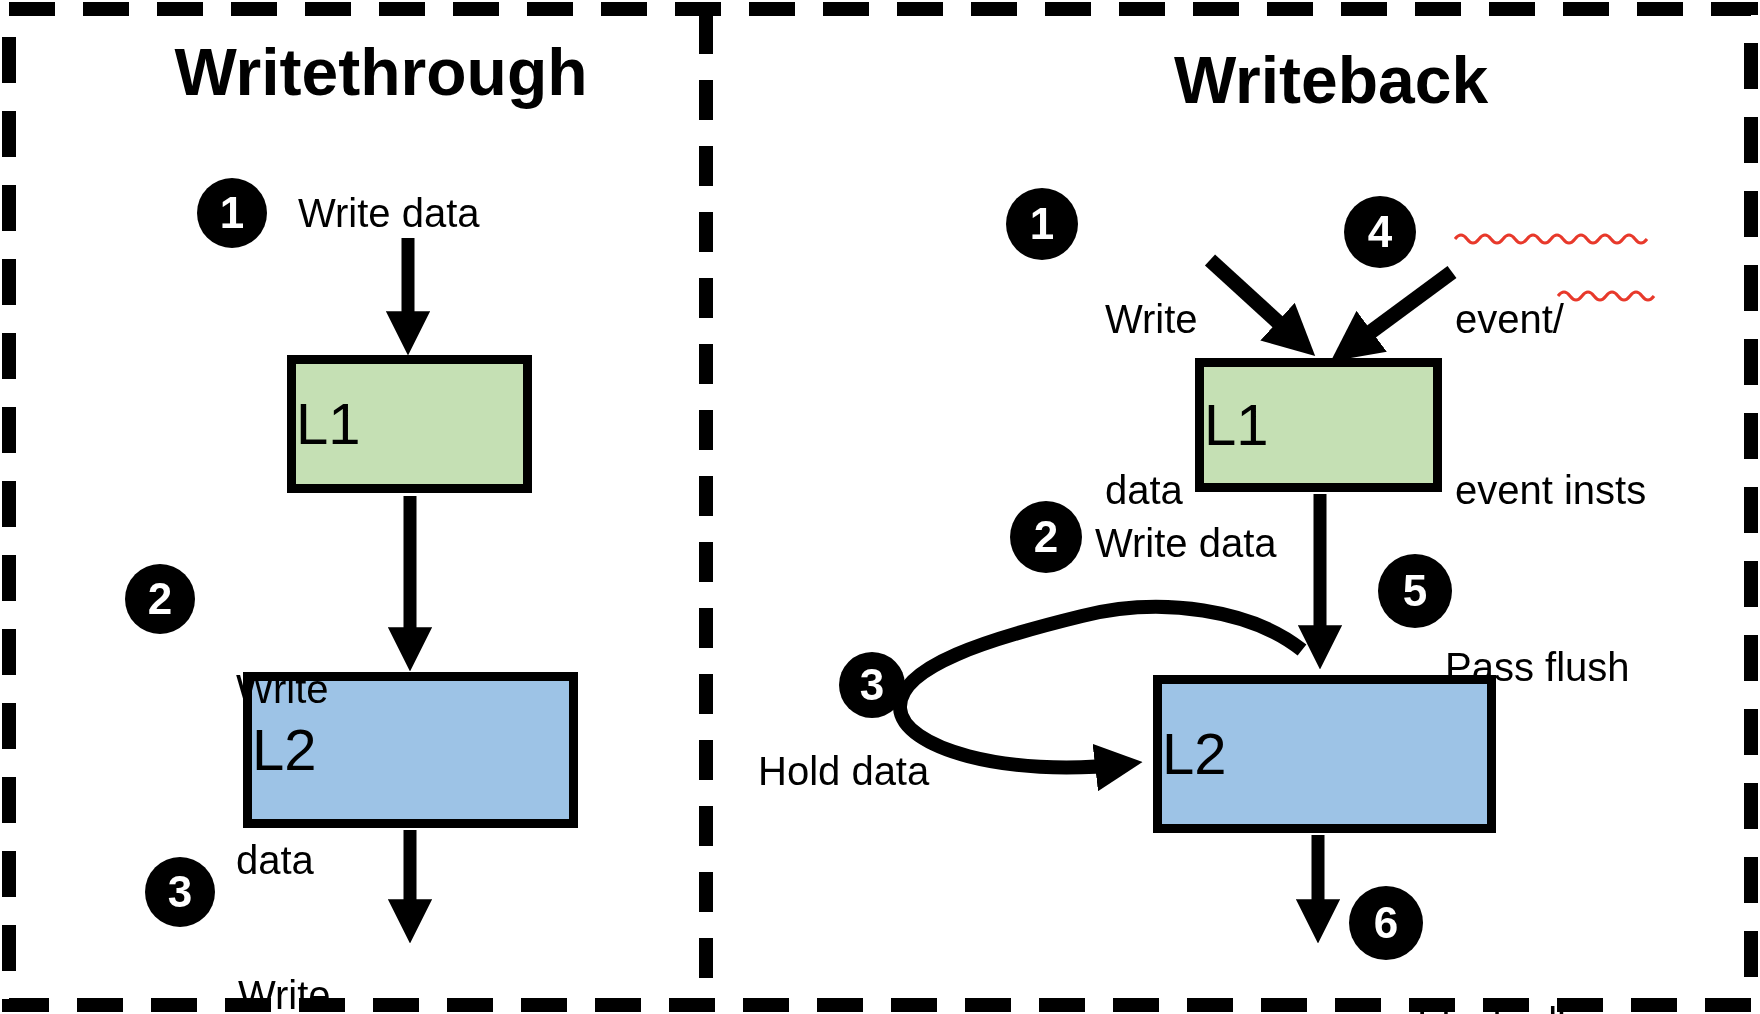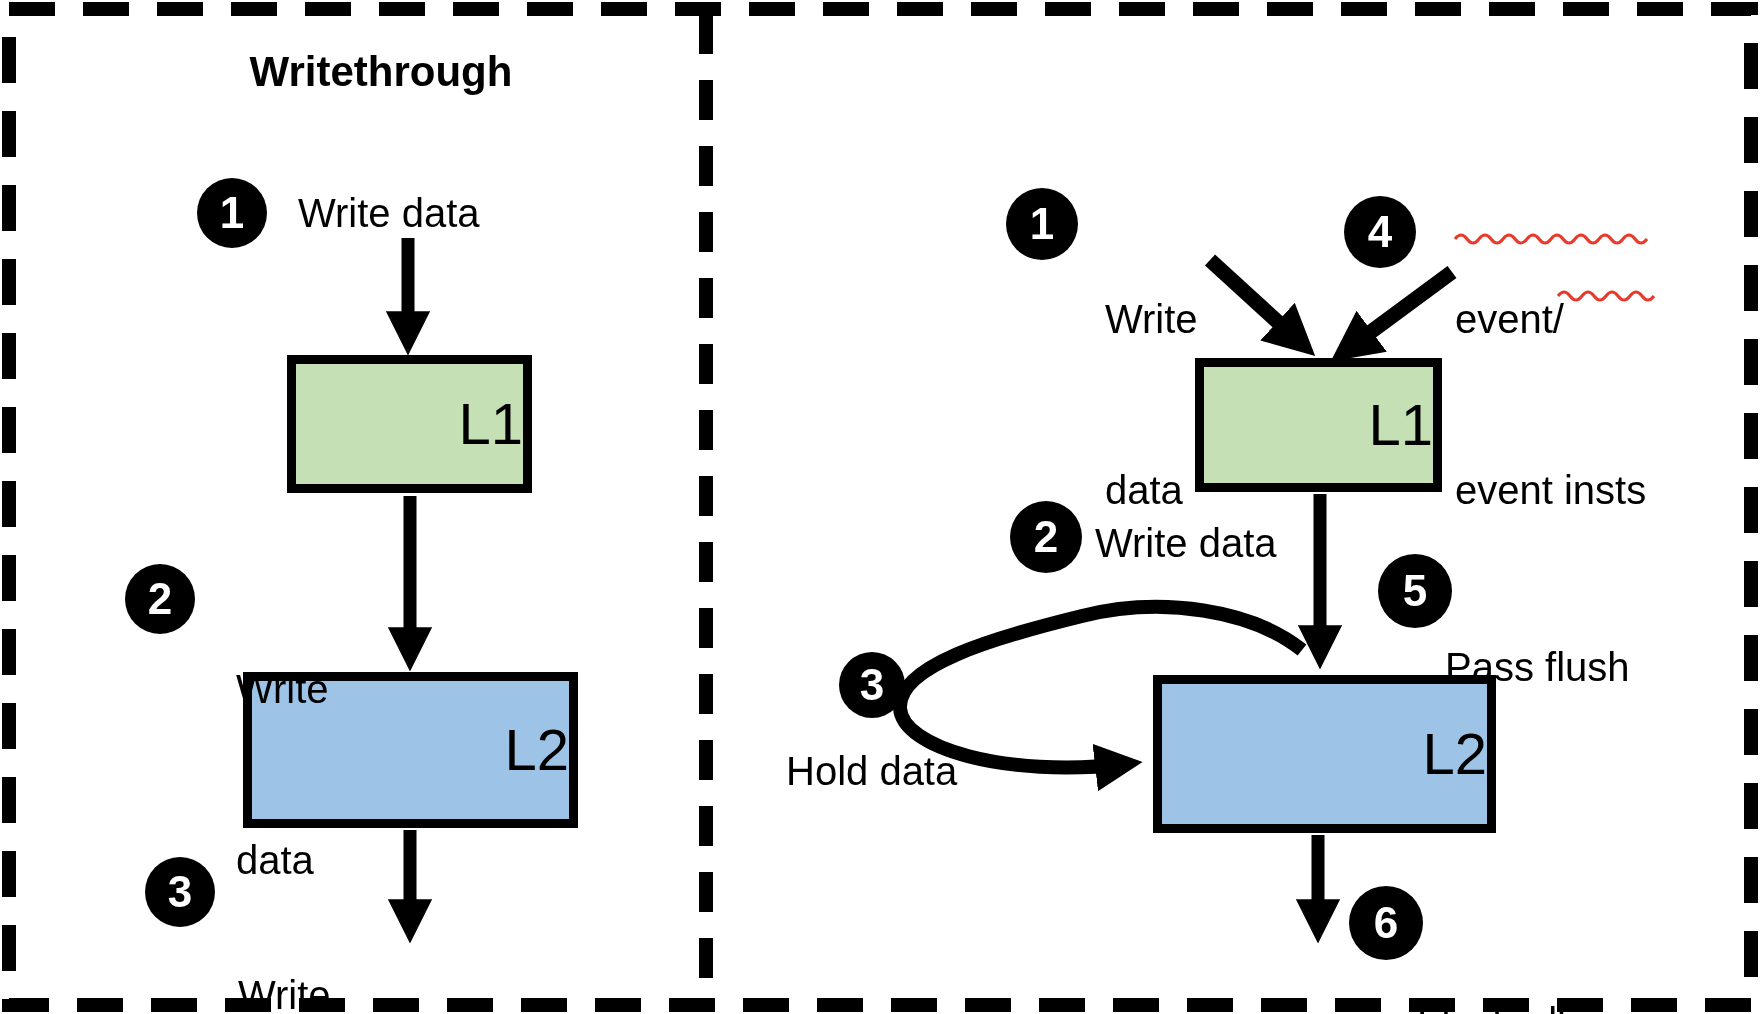--- a/index.html
+++ b/index.html
@@ -15,26 +15,26 @@
     width:1760px;height:1014px;
     background:var(--bg);
     overflow:hidden;
     font-family:"Liberation Sans", sans-serif;
     color:var(--line);
   }
   svg#lines{position:absolute;left:0;top:0;z-index:1;}
   .panel-title{
     position:absolute;z-index:3;
     transform:translateX(-50%);
-    font-size:42px;font-weight:bold;line-height:64px;white-space:nowrap;
+    font-size:66px;font-weight:bold;line-height:64px;white-space:nowrap;
   }
   .cache-box{
     position:absolute;z-index:2;box-sizing:border-box;
     border:9px solid var(--line);
-    display:flex;align-items:center;justify-content:flex-end;
+    display:flex;align-items:center;justify-content:flex-start;
   }
   .box-l1{background:var(--l1);}
   .box-l2{background:var(--l2);}
   .cache-label{font-size:58px;line-height:58px;color:var(--line);}
   .num-circle{
     position:absolute;z-index:3;
     background:var(--line);border-radius:50%;
     display:flex;align-items:center;justify-content:center;
     color:#fff;font-size:44px;font-weight:bold;
   }
@@ -104,20 +104,21 @@
   </div>
 
   <div class="num-circle" style="left:145px;top:857px;width:70px;height:70px;">
     <span>3</span>
   </div>
   <div class="step-label" style="left:238px;top:853px;">
     <div>Write</div>
     
   </div>
 
+  <div class="panel-title" style="left:1331px;top:48px;">Writeback</div>
 
   <div class="num-circle" style="left:1006px;top:188px;width:72px;height:72px;">
     <span>1</span>
   </div>
   <div class="step-label" style="left:1105px;top:177px;">
     <div>Write</div>
     <div>data</div>
   </div>
 
   <div class="num-circle" style="left:1344px;top:196px;width:72px;height:72px;">
@@ -140,21 +141,21 @@
   <div class="num-circle" style="left:1378px;top:554px;width:74px;height:74px;">
     <span>5</span>
   </div>
   <div class="step-label center-text" style="left:1445px;top:525px;width:210px;">
     <div>Pass flush</div>
   </div>
 
   <div class="num-circle" style="left:839px;top:652px;width:66px;height:66px;">
     <span>3</span>
   </div>
-  <div class="step-label" style="left:786px;top:743px;">Hold data</div>
+  <div class="step-label" style="left:758px;top:743px;">Hold data</div>
 
   <div class="cache-box box-l2" style="left:1153px;top:675px;width:343px;height:158px;">
     <span class="cache-label">L2</span>
   </div>
 
   <div class="num-circle" style="left:1349px;top:886px;width:74px;height:74px;">
     <span>6</span>
   </div>
   <div class="step-label center-text" style="left:1417px;top:885px;width:240px;line-height:55px;">
     <div>Flush all</div>

